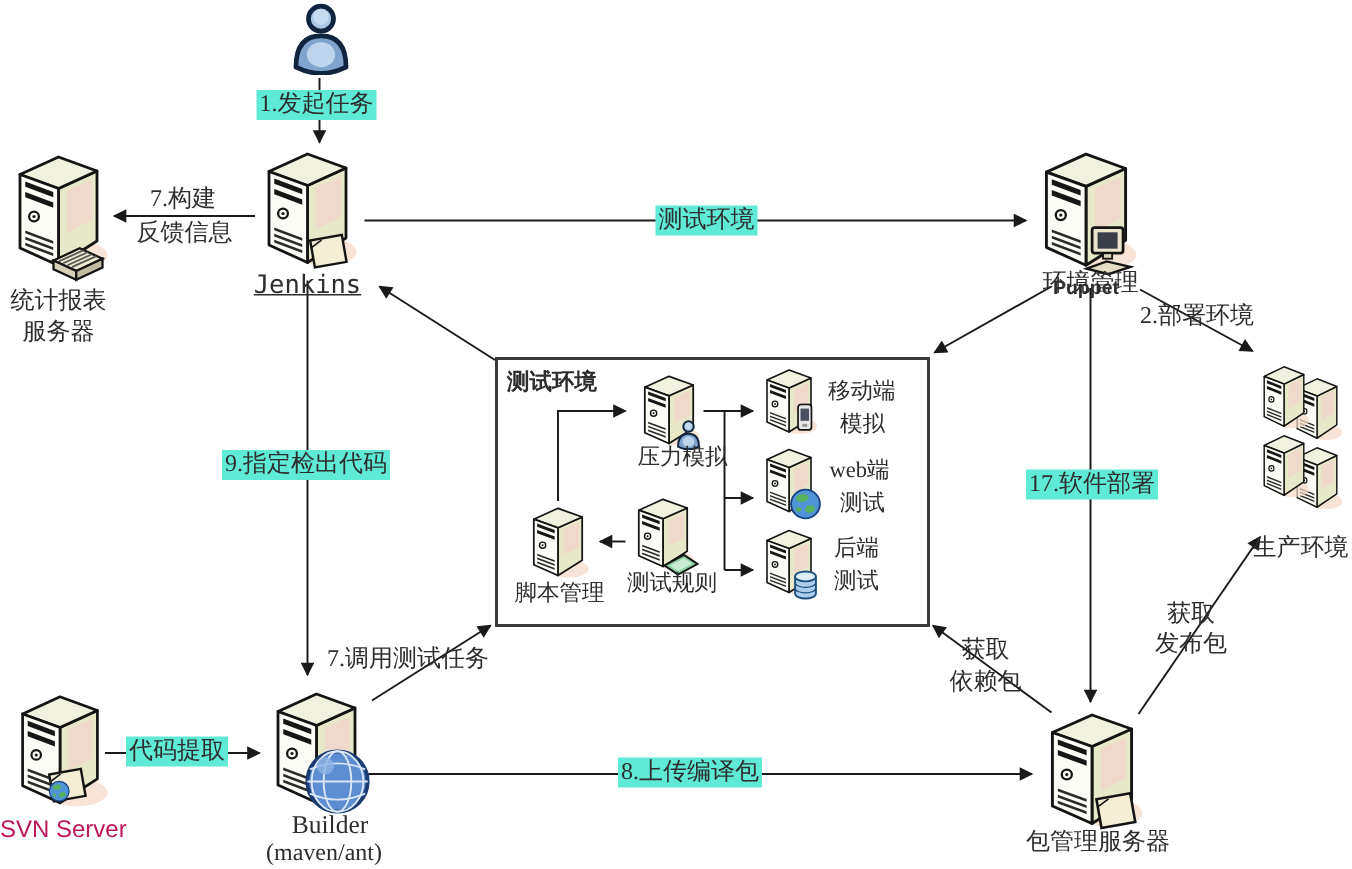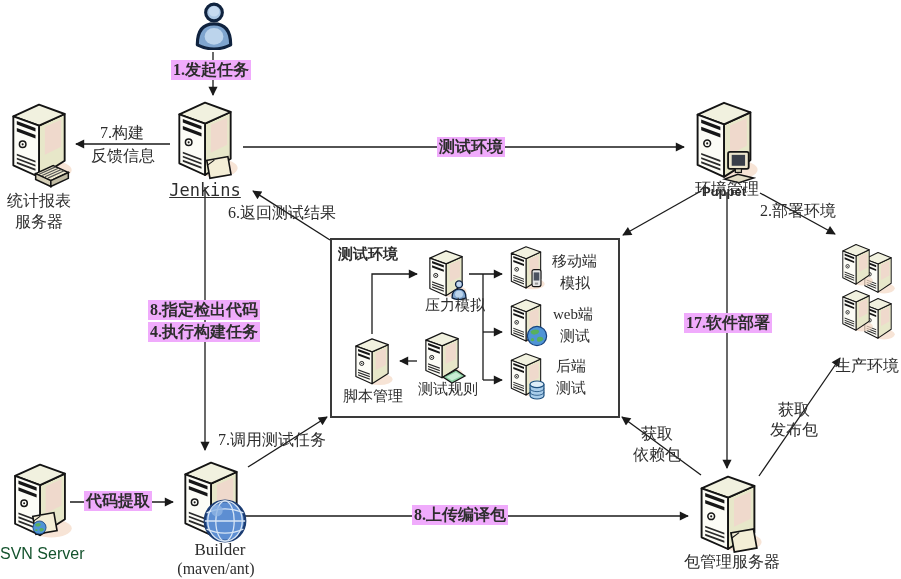--- a/index.html
+++ b/index.html
@@ -3,21 +3,21 @@
 <meta charset="utf-8">
 <style>
   html,body{margin:0;padding:0;background:#fff;}
   .canvas{position:relative;width:901px;height:579px;background:#fff;overflow:hidden;
           font-family:"Liberation Serif","DejaVu Serif",serif;color:#2d2d2d;}
   #wires{position:absolute;left:0;top:0;z-index:1;pointer-events:none;}
   .node{position:absolute;z-index:2;}
   .node svg{position:absolute;left:0;top:0;}
   .node svg.mini{z-index:3;}
   .lbl{position:absolute;z-index:4;font-size:16px;line-height:1.25;white-space:nowrap;}
-  .bg{background:#f0abfc;padding:0 2px;font-weight:bold;}
+  .bg{background:#5eead4;padding:0 2px;}
   .ctr{text-align:center;}
   .sans{font-family:"Liberation Sans","DejaVu Sans",sans-serif;}
   .mono{font-family:"DejaVu Sans Mono","Liberation Mono",monospace;text-decoration:underline;}
   .bold{font-weight:bold;}
   .small{font-size:15px;}
   .box{position:absolute;left:330px;top:238px;width:286px;height:176px;border:2px solid #3a3a3a;z-index:0;}
   .box-title{position:absolute;left:338px;top:245px;z-index:4;font-weight:bold;font-size:15px;}
   .defs-holder{position:absolute;width:0;height:0;overflow:hidden;}
 </style>
 </head>
@@ -258,43 +258,41 @@
         <use href="#sym-db"></use>
       </svg>
   </div>
 
   <div class="lbl mono ctr" style="left:163px;top:180px;width:84px;font-size:17px">Jenkins</div>
   <div class="lbl ctr" style="left:4px;top:191px;width:70px">统计报表</div>
   <div class="lbl ctr" style="left:4px;top:212px;width:70px">服务器</div>
   <div class="lbl ctr" style="left:692px;top:179px;width:70px">环境管理</div>
   <div class="lbl sans bold ctr" style="left:689px;top:184px;width:70px;font-size:13px">Puppet</div>
   <div class="lbl ctr" style="left:834px;top:356px;width:66px">生产环境</div>
-  <div class="lbl sans ctr" style="left:0px;top:544px;width:76px;color:#14532d">SVN Server</div>
+  <div class="lbl sans ctr" style="left:0px;top:544px;width:76px;color:#be185d">SVN Server</div>
   <div class="lbl ctr" style="left:180px;top:539px;width:80px;font-size:17px">Builder</div>
   <div class="lbl ctr" style="left:166px;top:559px;width:100px">(maven/ant)</div>
   <div class="lbl ctr" style="left:682px;top:552px;width:100px">包管理服务器</div>
 
   <div class="lbl small" style="left:425px;top:296px">压力模拟</div>
   <div class="lbl small" style="left:343px;top:387px">脚本管理</div>
   <div class="lbl small" style="left:418px;top:380px">测试规则</div>
   <div class="lbl small" style="left:552px;top:252px">移动端</div>
   <div class="lbl small" style="left:560px;top:274px">模拟</div>
   <div class="lbl small" style="left:553px;top:305px">web端</div>
   <div class="lbl small" style="left:560px;top:327px">测试</div>
   <div class="lbl small" style="left:556px;top:357px">后端</div>
   <div class="lbl small" style="left:556px;top:379px">测试</div>
 
   <div class="lbl bg" style="left:171px;top:60px">1.发起任务</div>
   <div class="lbl ctr" style="left:94px;top:123px;width:56px">7.构建</div>
   <div class="lbl ctr" style="left:90px;top:146px;width:66px">反馈信息</div>
   <div class="lbl bg" style="left:437px;top:137px">测试环境</div>
-  <div class="lbl" style="left:228px;top:203px">6.返回测试结果</div>
   <div class="lbl" style="left:760px;top:201px">2.部署环境</div>
-  <div class="lbl bg" style="left:148px;top:300px">8.指定检出代码</div>
-  <div class="lbl bg" style="left:148px;top:322px">4.执行构建任务</div>
+  <div class="lbl bg" style="left:148px;top:300px">9.指定检出代码</div>
   <div class="lbl" style="left:218px;top:430px">7.调用测试任务</div>
   <div class="lbl bg" style="left:684px;top:313px">17.软件部署</div>
   <div class="lbl bg" style="left:84px;top:491px">代码提取</div>
   <div class="lbl bg" style="left:412px;top:505px">8.上传编译包</div>
   <div class="lbl" style="left:641px;top:424px">获取</div>
   <div class="lbl" style="left:633px;top:445px">依赖包</div>
   <div class="lbl" style="left:778px;top:400px">获取</div>
   <div class="lbl" style="left:770px;top:420px">发布包</div>
 
 </div>

